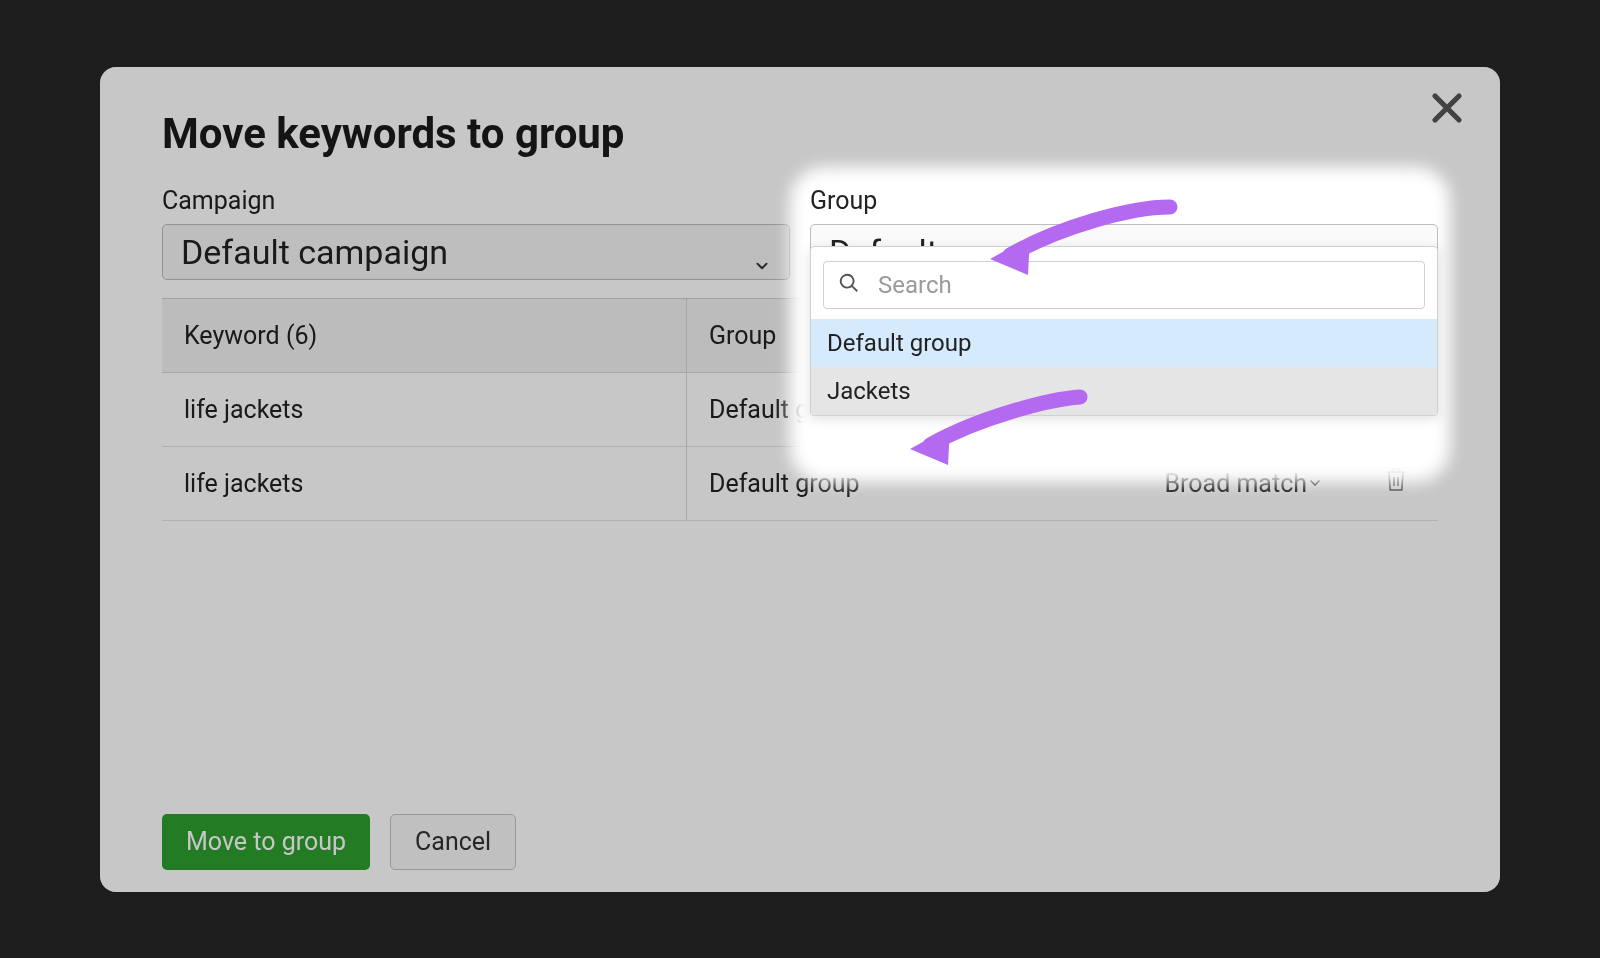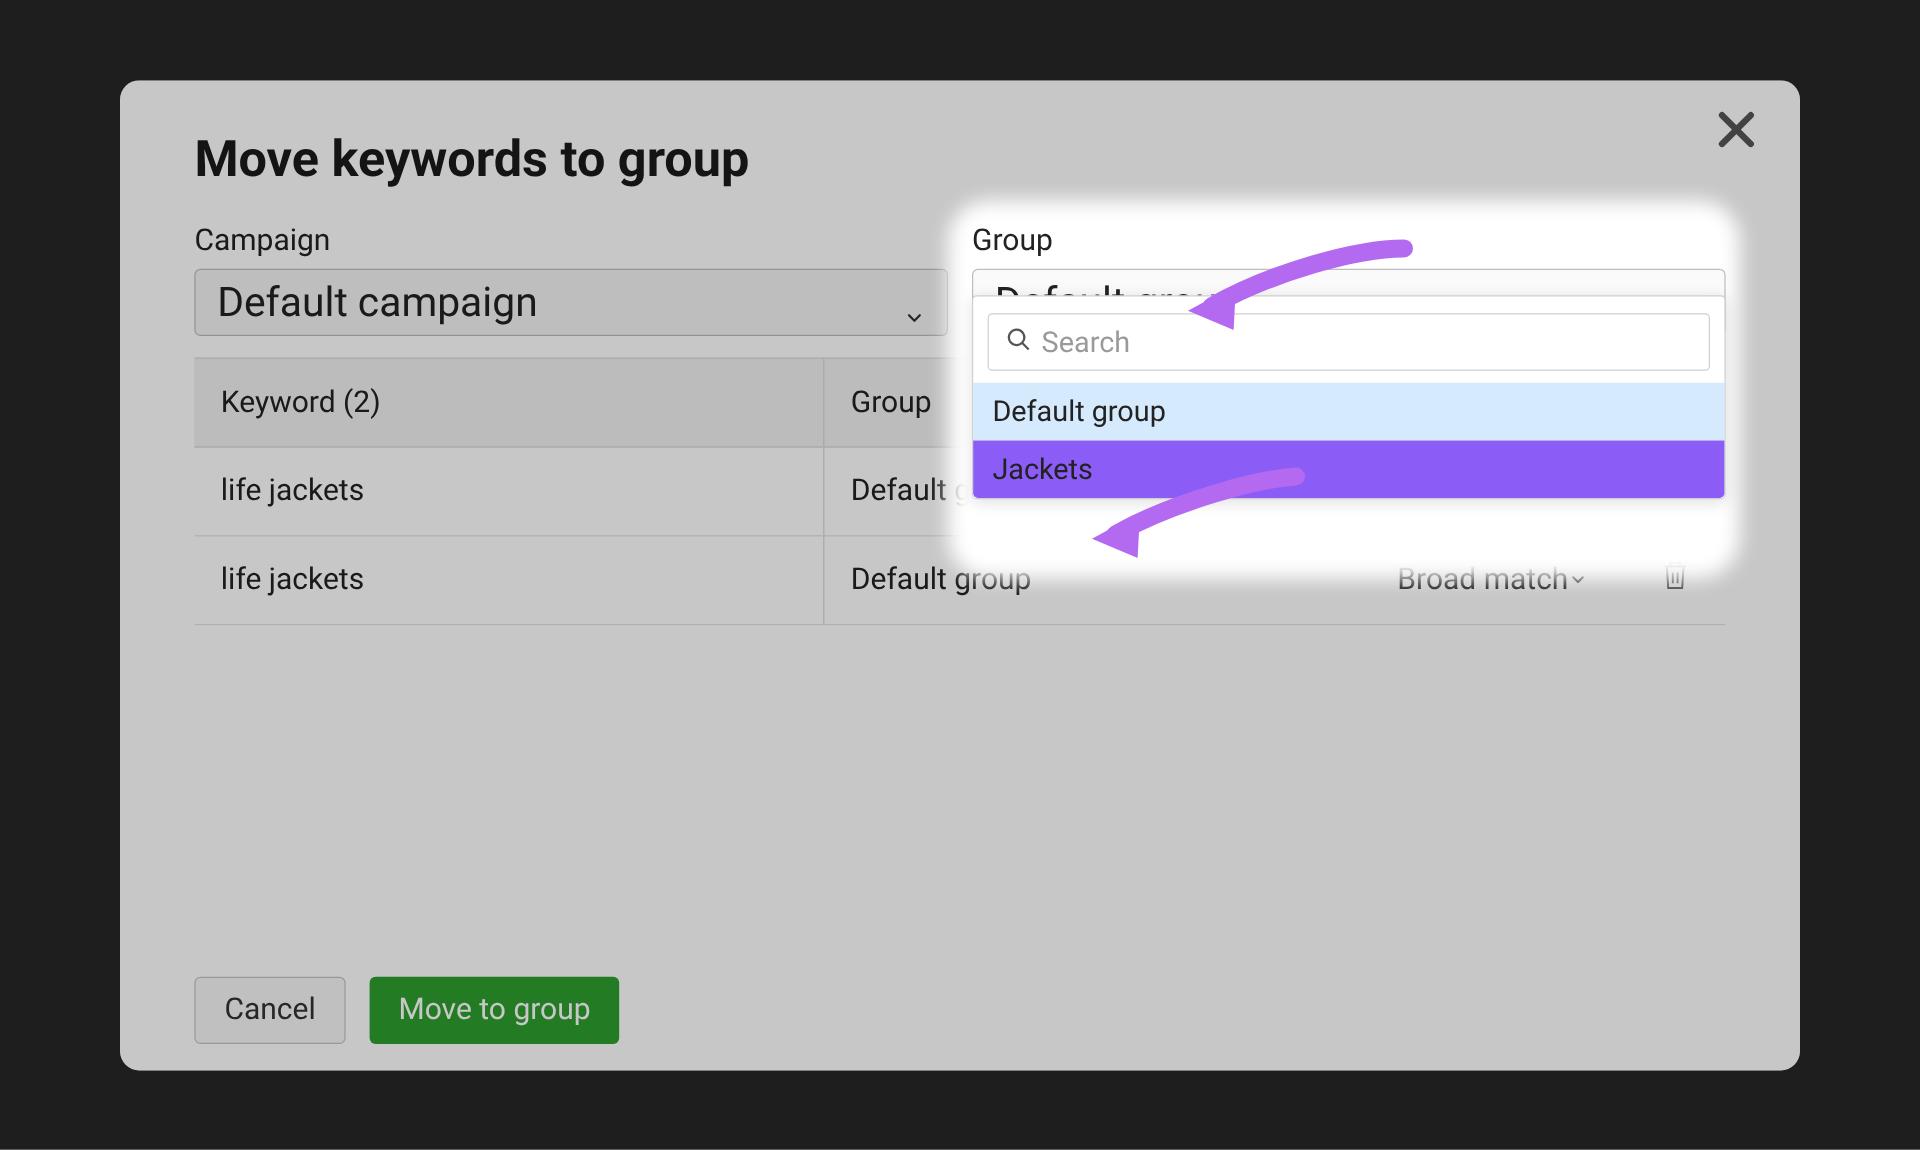--- a/index.html
+++ b/index.html
@@ -73,39 +73,39 @@
     background:#fff;
     border:1px solid #d0d0d0;border-radius:4px;
     box-shadow:0 3px 12px rgba(0,0,0,.12);
     padding:10px 0 0 0;
     z-index:7;
   }
   .searchbox{
     margin:4px 12px 10px 12px;
     height:48px;
     border:1px solid #cfcfcf;border-radius:4px;
-    display:flex;align-items:center;gap:8px;
+    display:flex;align-items:center;gap:18px;
     padding:0 14px;
     background:#fff;
   }
   .searchbox svg{width:22px;height:22px;fill:#555}
   .searchbox input{
     flex:1;border:none;outline:none;
     font-size:24px;color:#444;
     background:transparent;
   }
   .searchbox input::placeholder{color:#9a9a9a}
 
   .opt{
     padding:10px 16px;
     font-size:24px;color:#222;
     cursor:pointer;
   }
   .opt.sel{background:#d5eafc}
-  .opt.hov{background:#8b5cf6}
+  .opt.hov{background:#e5e5e5}
   .opt.hov:last-child{border-radius:0 0 4px 4px}
 
   
   .tbl{border-top:1px solid #d0d0d0}
   .thead{
     display:flex;align-items:center;
     height:74px;
     background:#f1f1f1;
     border-bottom:1px solid #d6d6d6;
   }
@@ -192,21 +192,21 @@
         </div>
         <div class="opt sel">Default group</div>
         <div class="opt hov">Jackets</div>
       </div>
     </div>
 
   </div>
 
   <div class="tbl">
     <div class="thead">
-      <div class="th col-k">Keyword (2)</div>
+      <div class="th col-k">Keyword (6)</div>
       <div class="th col-g">Group</div>
       <div class="th col-m"></div>
       <div class="th col-d"></div>
     </div>
 
     <div class="trow">
       <div class="td col-k">life jackets</div>
       <div class="td col-g">Default group</div>
       <div class="td col-m">
         <span>Broad match</span>
@@ -245,22 +245,22 @@
                 <path d="M3 6h18M8 6V3h8v3M5 6l1.2 18h11.6L19 6M10 11v9M14 11v9"></path>
               </svg>
           </span>
         </span>
       </div>
     </div>
 
   </div>
 
   <div class="footer">
+    <div class="btn primary">Move to group</div>
     <div class="btn secondary">Cancel</div>
-    <div class="btn primary">Move to group</div>
   </div>
 
   <div class="dim"></div>
   <div class="spotlight"></div>
 
   <svg class="ann" style="top:130px;left:880px;" width="200" height="90" viewBox="0 0 200 90">
     <path d="M190 10 C 150 10, 80 30, 30 58" fill="none" stroke="#b46af0" stroke-width="15" stroke-linecap="round"></path>
     <path d="M10 62 L50 40 L48 78 Z" fill="#b46af0"></path>
   </svg>
 

